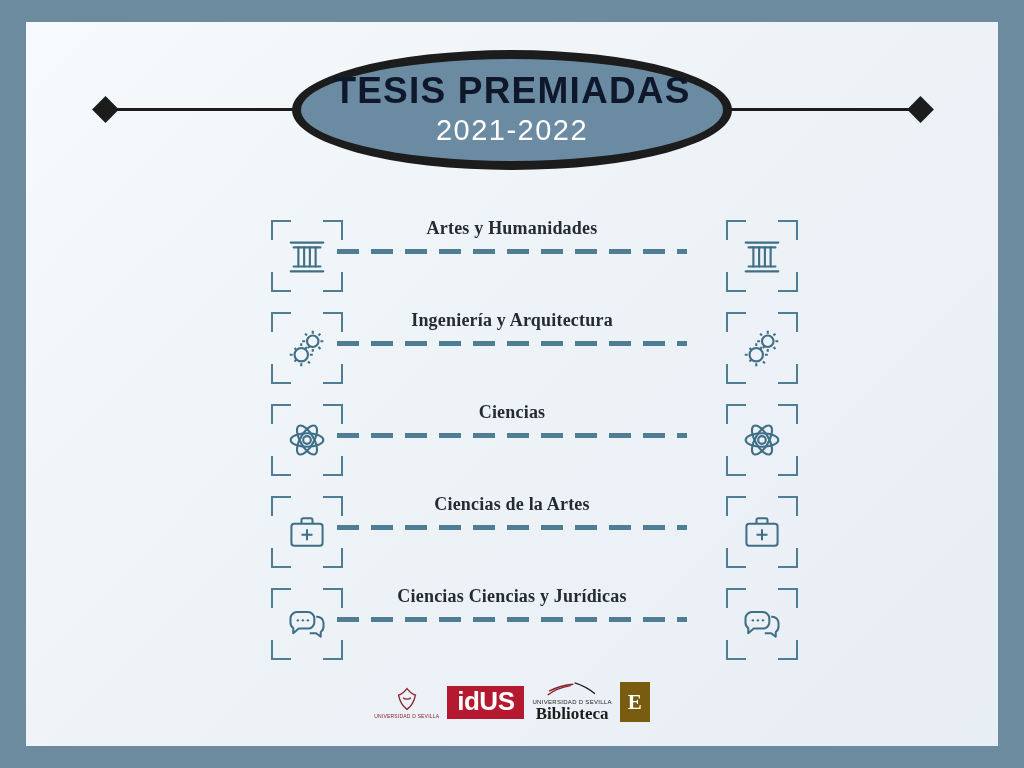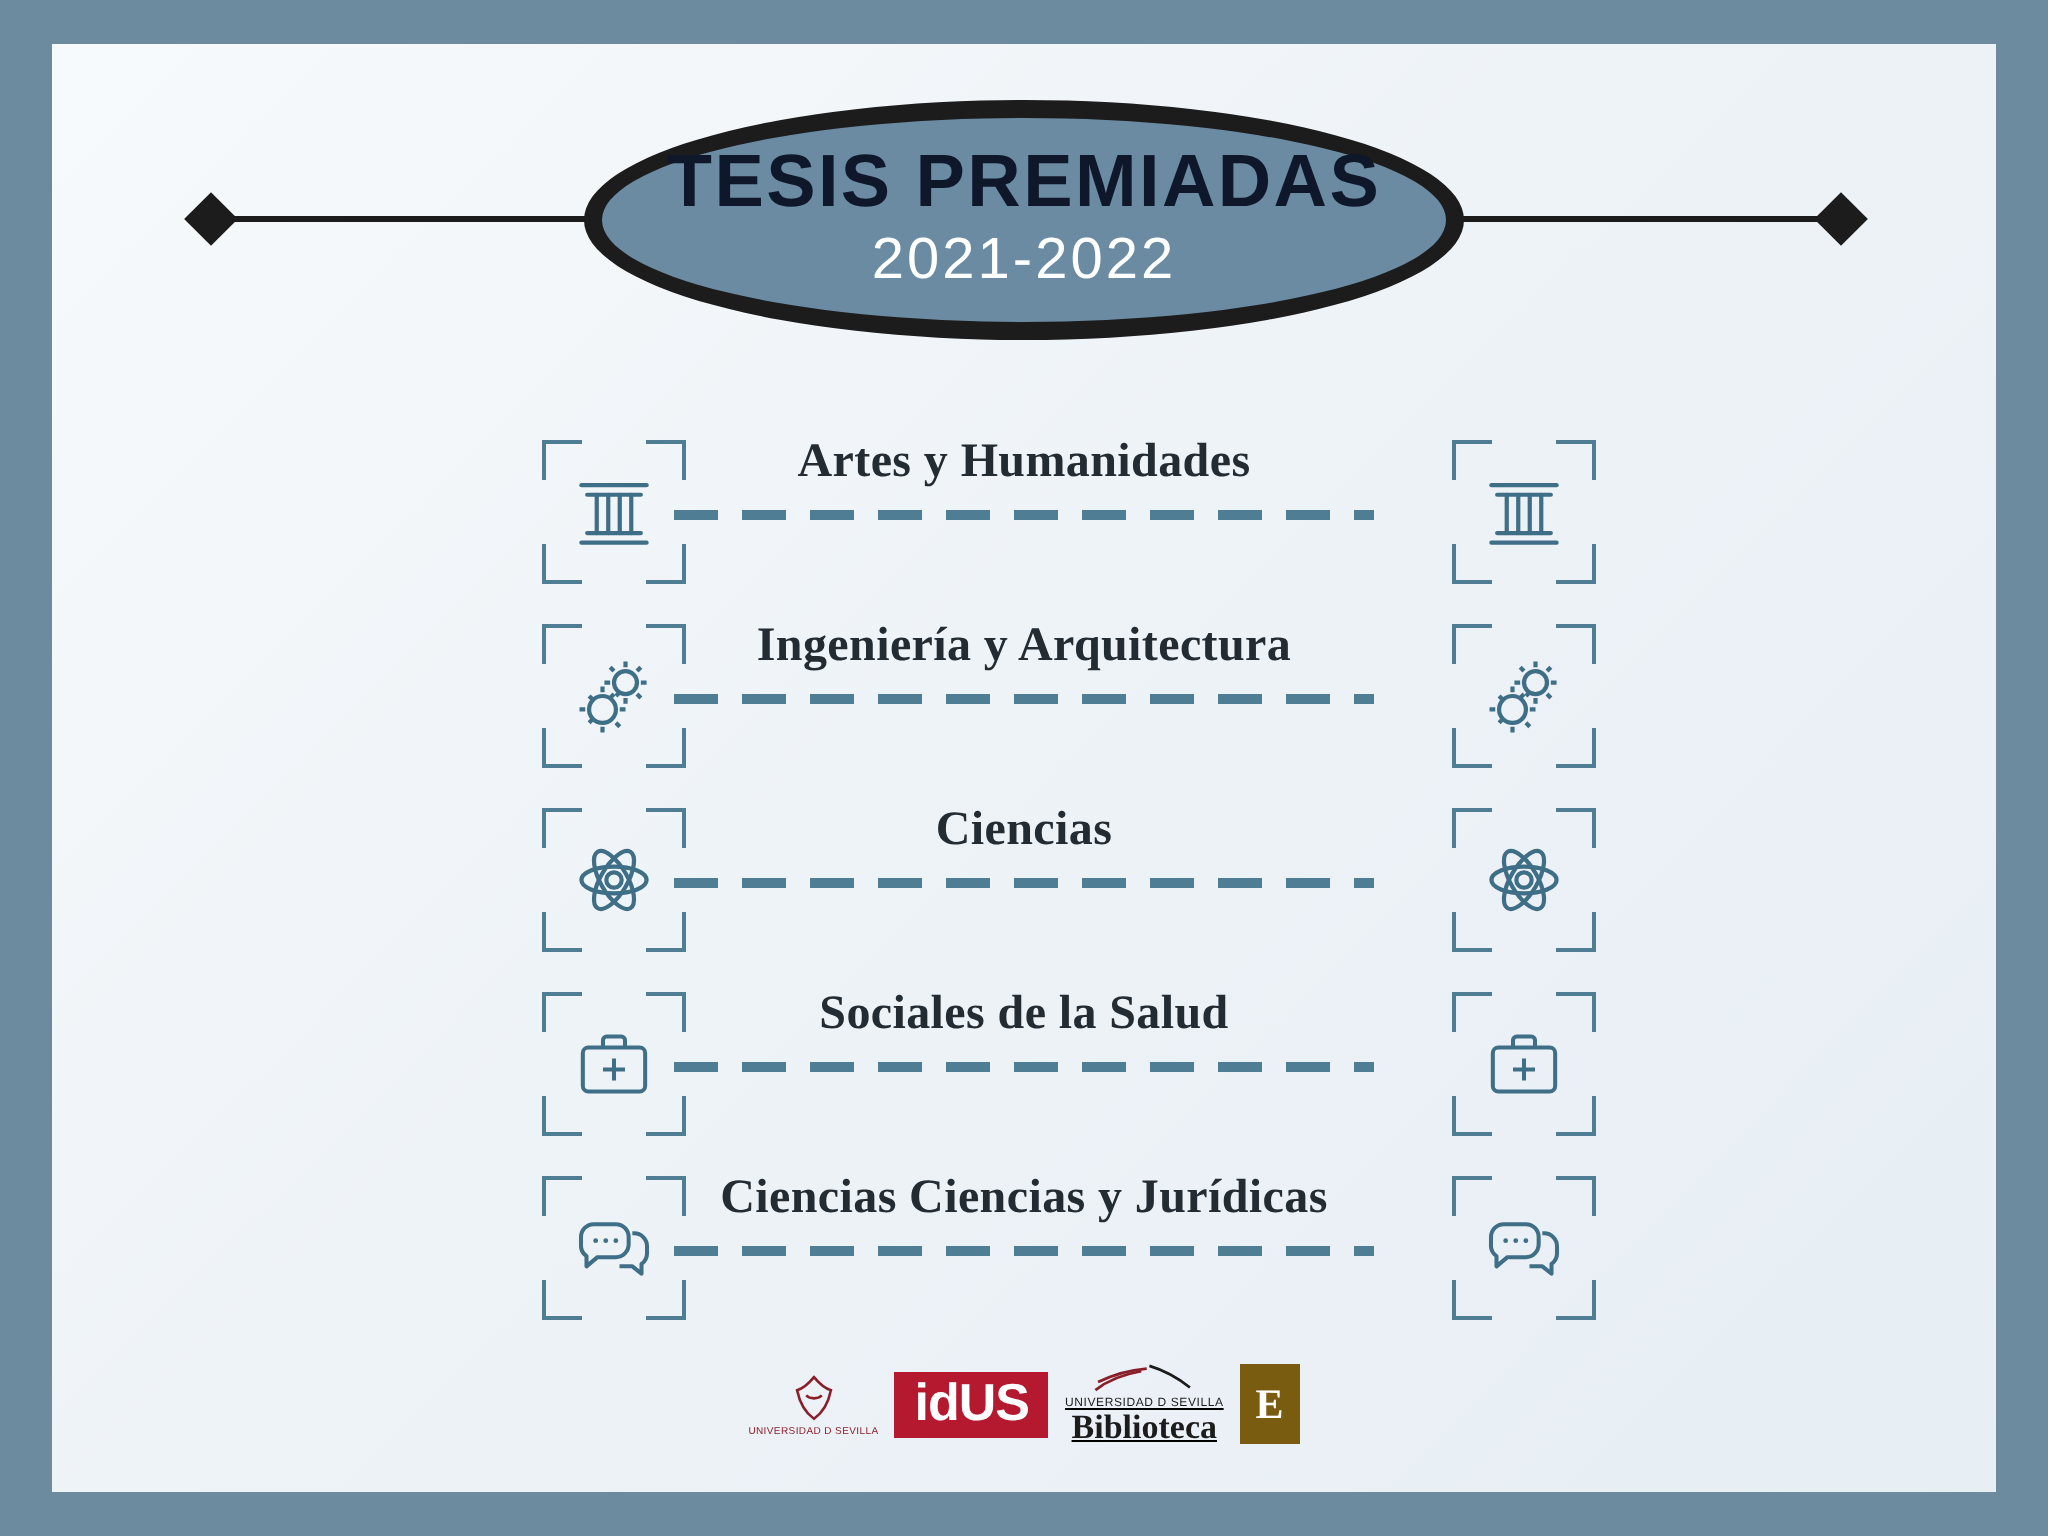--- a/index.html
+++ b/index.html
@@ -143,21 +143,21 @@
   .label-wrap {
     position: absolute;
     left: 50%;
     transform: translateX(-50%);
     top: 8px;
     width: 520px;
     text-align: center;
   }
   .cat-label {
     font-family: "Liberation Serif", serif;
-    font-size: 24px;
+    font-size: 18px;
     font-weight: bold;
     color: #232c33;
     letter-spacing: 0.2px;
     white-space: nowrap;
   }
   .dashes {
     margin: 10px auto 0;
     width: 350px;
     height: 5px;
     background-image: repeating-linear-gradient(
@@ -205,21 +205,20 @@
     color: #ffffff;
     font-size: 26px;
     font-weight: bold;
     padding: 2px 10px 4px;
     line-height: 1.05;
     letter-spacing: -0.5px;
   }
   .logo-biblio {
     flex-direction: column;
     align-items: center;
-    text-decoration: underline;
   }
   .logo-biblio .book {
     width: 54px;
     height: 18px;
   }
   .logo-biblio .bib-top {
     font-size: 6px;
     letter-spacing: 0.3px;
     color: #1c1c1c;
     margin-top: 1px;
@@ -391,21 +390,21 @@
             </div>
           <div class="icon-glyph">
             <svg width="44" height="44" viewBox="0 0 48 48" fill="none" stroke="#3f6e87" stroke-width="2.2" stroke-linejoin="round">
               <rect x="7" y="15" width="34" height="24" rx="3"></rect>
               <path d="M18 15v-4a2 2 0 0 1 2-2h8a2 2 0 0 1 2 2v4"></path>
               <path d="M24 21v12M18 27h12"></path>
             </svg>
           </div>
         </div>
         <div class="label-wrap">
-          <div class="cat-label">Sociales de la Salud</div>
+          <div class="cat-label">Ciencias de la Artes</div>
           <div class="dashes"></div>
         </div>
         <div class="icon-box right">
           <div class="corner-frame">
               <span class="tl"></span>
               <span class="tr"></span>
               <span class="bl"></span>
               <span class="br"></span>
             </div>
           <div class="icon-glyph">

